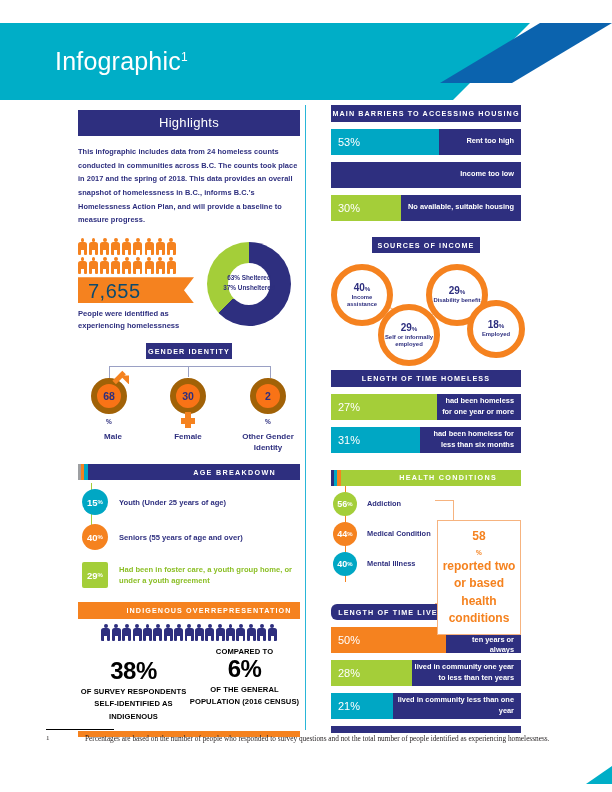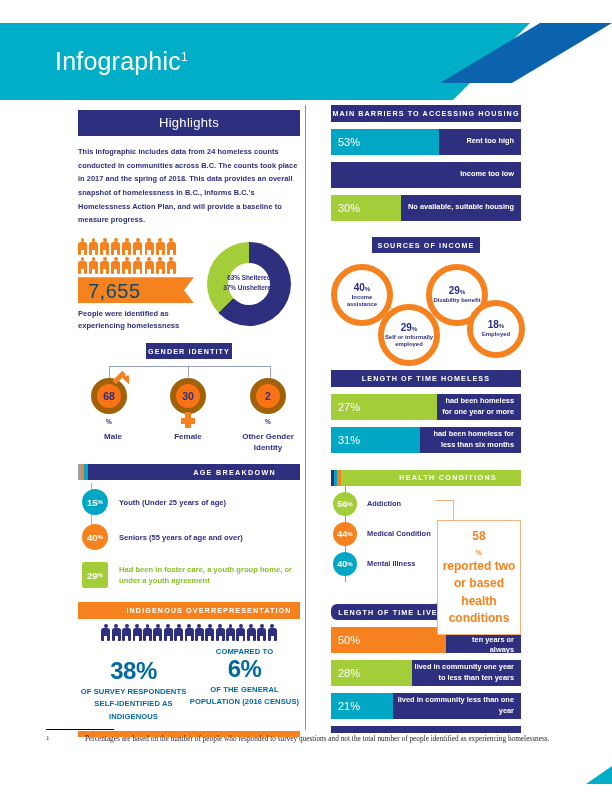--- a/index.html
+++ b/index.html
@@ -84,21 +84,21 @@
   .age-badge{width:26px;height:26px;border-radius:50%;color:#fff;font-size:9.5px;font-weight:bold;
     display:flex;align-items:center;justify-content:center;flex:none;}
   .age-badge.square{border-radius:2px;}
   .age-badge em{font-style:normal;font-size:6px;}
   .age-text{font-size:7.6px;font-weight:bold;line-height:1.5;margin-left:11px;color:#2e2f7f;}
   .age-line{position:absolute;left:12.5px;width:1.2px;background:#a4ce39;}
 
   
   .indig-people{display:flex;gap:1.4px;color:#2e2f7f;margin-top:5px;justify-content:center;}
   .indig-cols{display:flex;margin-top:6px;}
-  .indig-col{flex:1;text-align:center;color:#0369a1;}
+  .indig-col{flex:1;text-align:center;color:#000000;}
   .indig-big{font-size:24px;font-weight:bold;line-height:1.1;letter-spacing:-.5px;}
   .indig-small{font-size:7.6px;font-weight:bold;line-height:1.6;letter-spacing:.1px;}
   .indig-cmp{font-size:7.6px;font-weight:bold;letter-spacing:.1px;}
 
   
   .barrow{display:flex;height:26px;margin-top:7px;background:#2e2f7f;align-items:stretch;}
   .barfill{display:flex;align-items:center;color:#fff;font-size:11px;font-weight:400;padding-left:7px;flex:none;}
   .barlabel{flex:1;display:flex;align-items:center;justify-content:flex-end;text-align:right;
     font-size:7.4px;font-weight:bold;line-height:1.45;color:#fff;padding-right:7px;}
 

